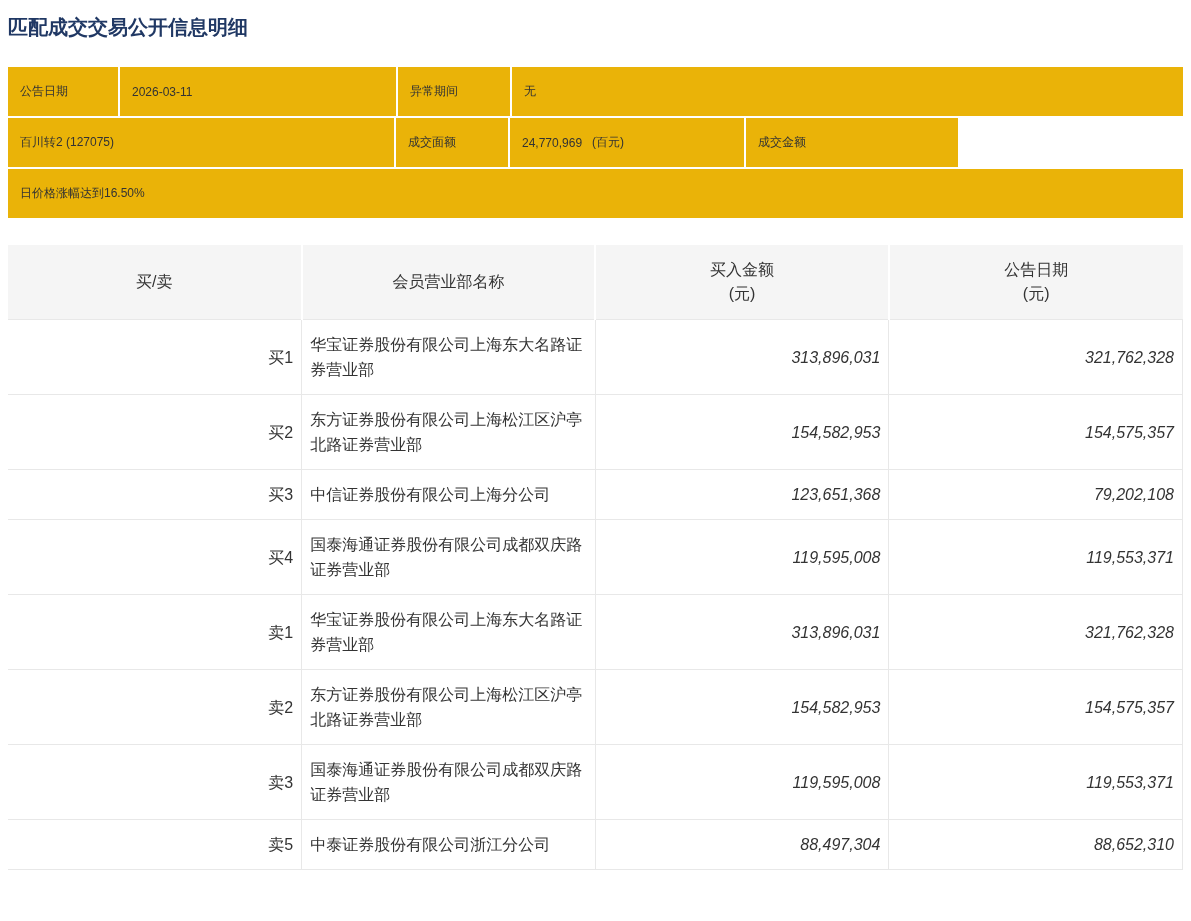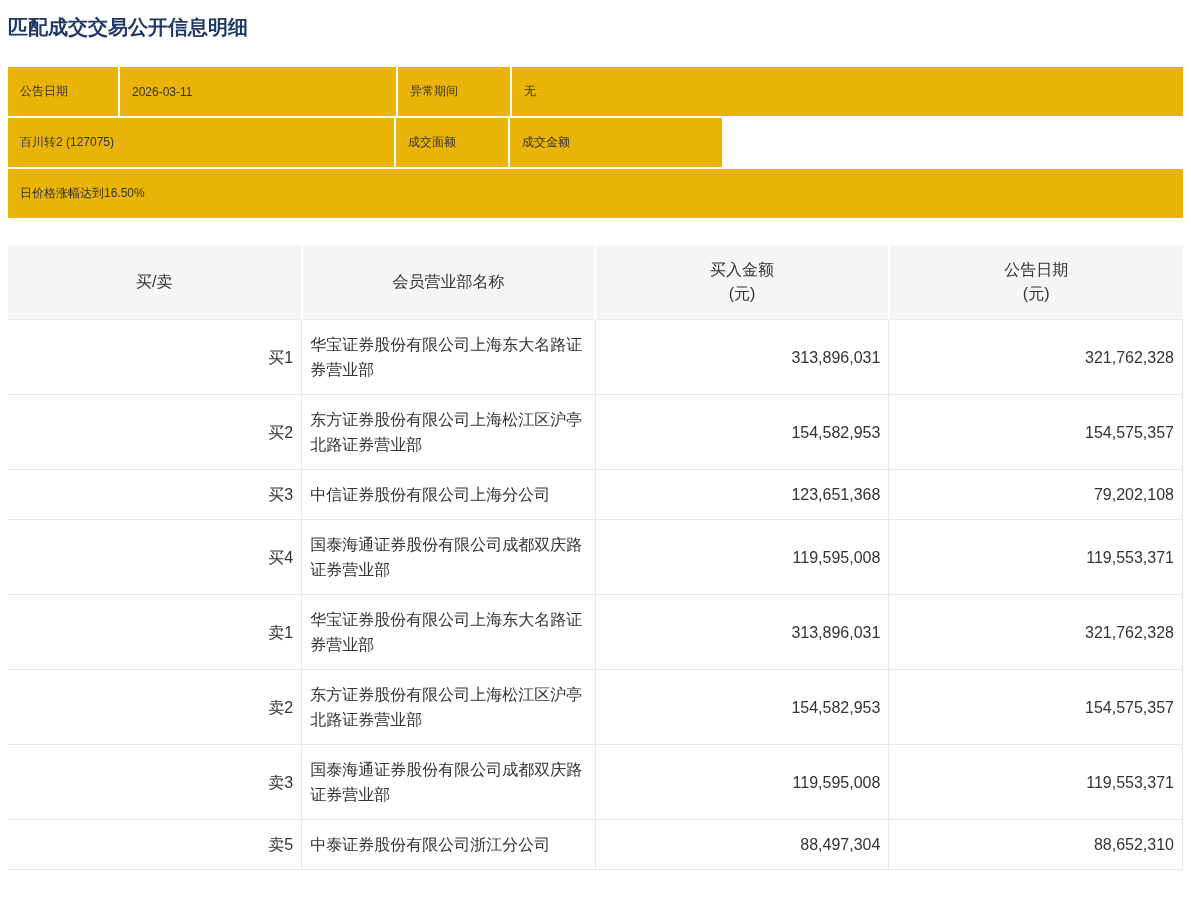--- a/index.html
+++ b/index.html
@@ -75,37 +75,41 @@
     padding: 12px 8px;
     line-height: 25px;
     border-bottom: 1px solid #e8e8e8;
     border-right: 1px solid #e8e8e8;
     vertical-align: middle;
     box-sizing: border-box;
   }
   .trade-table tbody td:first-child { border-left: none; }
   td.side-cell  { text-align: right; }
   td.member-cell{ text-align: left; padding-left: 10px; word-break: break-all; }
-  td.buy-cell, td.sell-cell { text-align: right; padding-right: 8px; }
+  td.buy-cell, td.sell-cell { text-align: right; padding-right: 8px; font-style: italic; }
 </style>
 </head>
 <body>
 
 <h1 class="page-title">匹配成交交易公开信息明细</h1>
 
 <div class="info-panel">
   <div class="info-row">
     <div class="info-cell w110">公告日期</div>
     <div class="info-cell w276">2026-03-11</div>
     <div class="info-cell w112">异常期间</div>
     <div class="info-cell grow">无</div>
   </div>
   <div class="info-row">
     <div class="info-cell w386 bold">百川转2 (127075)</div>
     <div class="info-cell w112">成交面额</div>
+    <div class="info-cell w234 bold">
+        <span>24,770,969</span>
+        <span class="unit-gap">(百元)</span>
+      </div>
     <div class="info-cell w212">成交金额</div>
   </div>
   <div class="info-row">
     <div class="info-cell grow">日价格涨幅达到16.50%</div>
   </div>
 </div>
 
 <table class="trade-table">
   <colgroup>
       <col>

